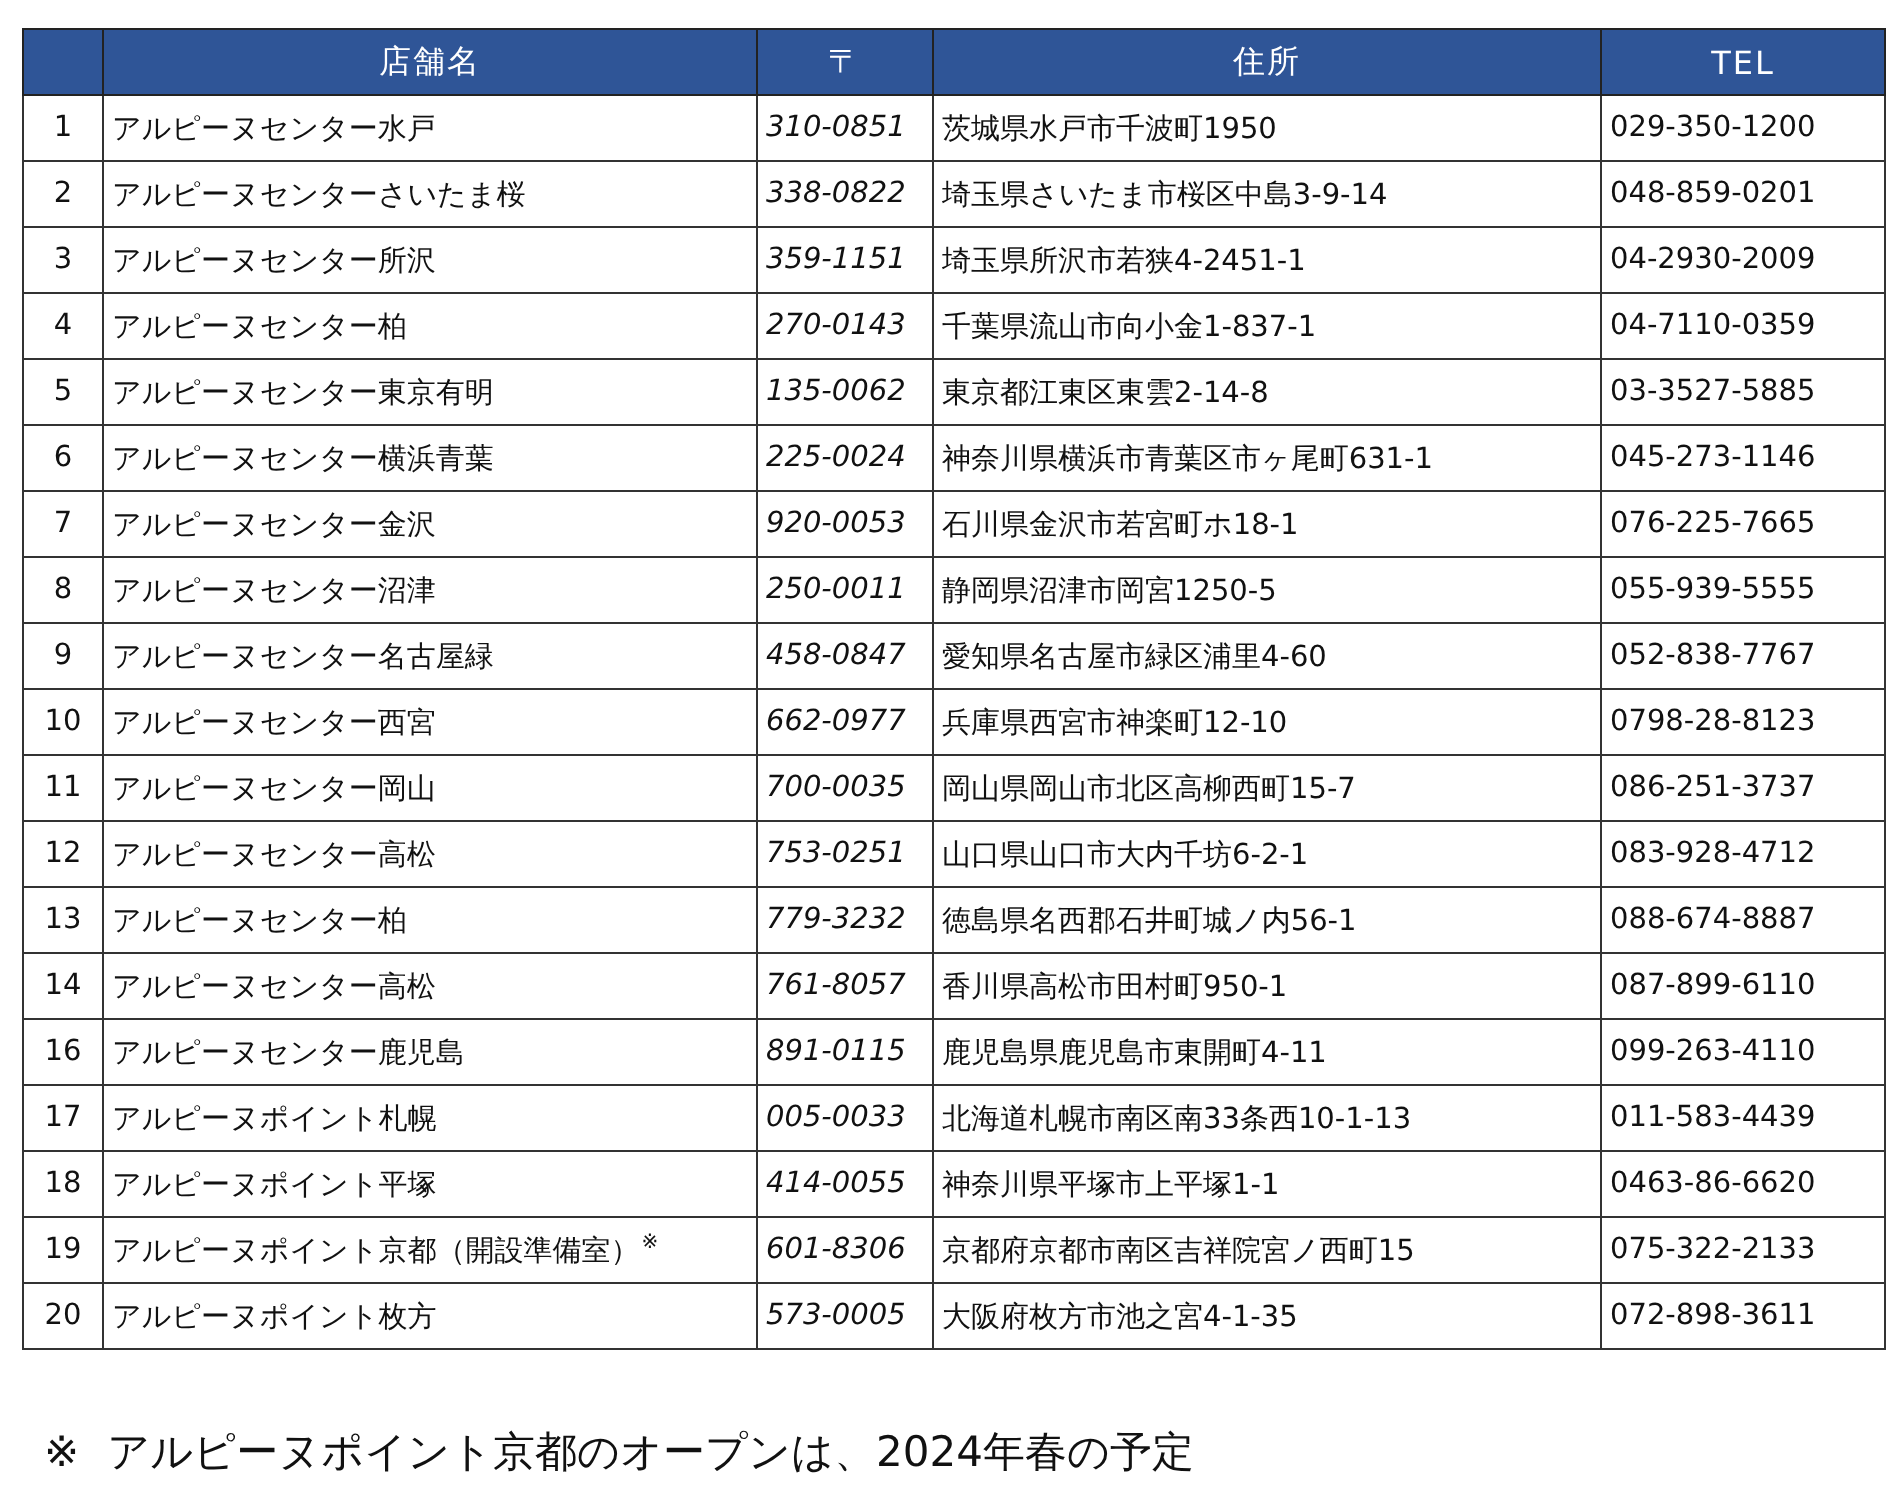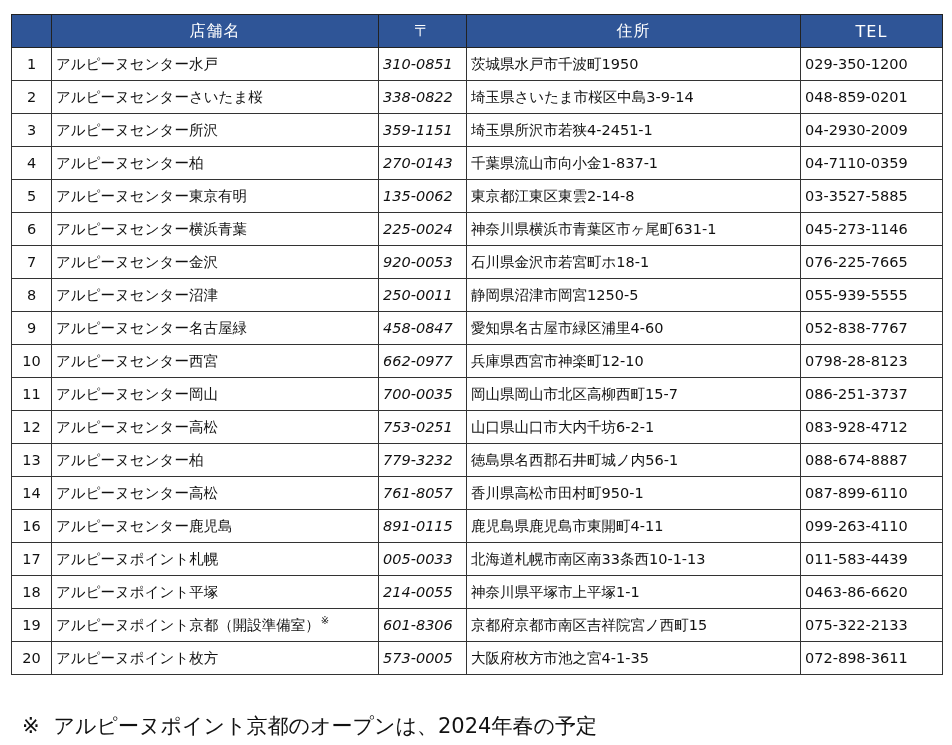--- a/index.html
+++ b/index.html
@@ -154,21 +154,21 @@
       <tr>
         <td class="no">17</td>
         <td class="name"><span>アルピーヌポイント札幌</span><sup class="mark"></sup></td>
         <td class="zip">005-0033</td>
         <td class="addr">北海道札幌市南区南33条西10-1-13</td>
         <td class="tel">011-583-4439</td>
       </tr>
       <tr>
         <td class="no">18</td>
         <td class="name"><span>アルピーヌポイント平塚</span><sup class="mark"></sup></td>
-        <td class="zip">214-0055</td>
+        <td class="zip">414-0055</td>
         <td class="addr">神奈川県平塚市上平塚1-1</td>
         <td class="tel">0463-86-6620</td>
       </tr>
       <tr>
         <td class="no">19</td>
         <td class="name"><span>アルピーヌポイント京都（開設準備室）</span><sup class="mark">※</sup></td>
         <td class="zip">601-8306</td>
         <td class="addr">京都府京都市南区吉祥院宮ノ西町15</td>
         <td class="tel">075-322-2133</td>
       </tr>

